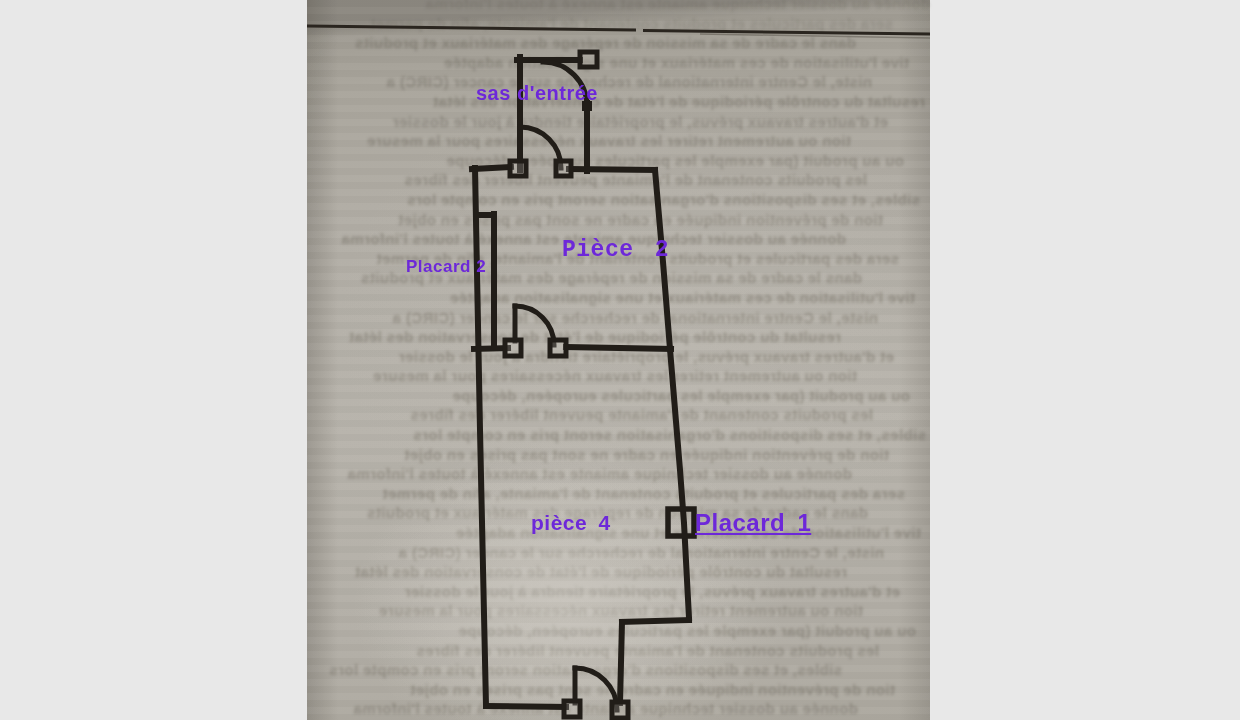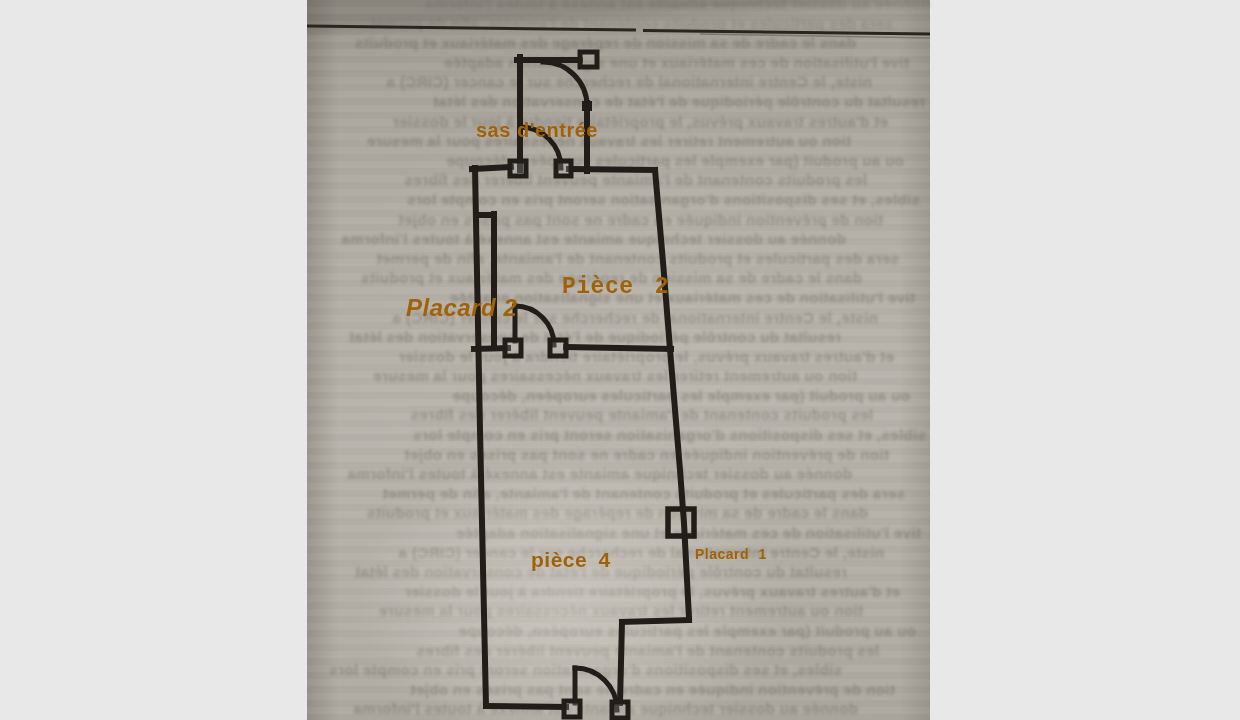--- a/index.html
+++ b/index.html
@@ -39,28 +39,28 @@
   }
   
   svg.plan{position:absolute;left:0;top:0;width:1240px;height:720px;filter:blur(.3px);}
   .wall{stroke:#211d18;stroke-width:6;fill:none;stroke-linecap:square;}
   .thin{stroke:#211d18;stroke-width:5;fill:none;stroke-linecap:square;}
   .jamb{stroke:#211d18;stroke-width:5;fill:rgba(190,186,178,.25);}
   .rule{stroke:#2a251f;stroke-width:3;fill:none;}
   .rule-shadow{stroke:rgba(58,52,42,.35);stroke-width:1.5;fill:none;}
   
   .lbl{
-    position:absolute;color:#a16207;font-weight:700;
-    filter:blur(.3px);letter-spacing:.5px;white-space:nowrap;margin-top:37px;
+    position:absolute;color:#6d28d9;font-weight:700;
+    filter:blur(.3px);letter-spacing:.5px;white-space:nowrap;
   }
   .lbl-sas     {left:476px;top:82px; font-size:20px;}
   .lbl-piece2  {left:562px;top:237px;font-size:23px;word-spacing:7px;font-family:Liberation Mono, monospace;}
-  .lbl-placard2{left:406px;top:257px;font-size:24px;font-style:italic;}
+  .lbl-placard2{left:406px;top:257px;font-size:17px;}
   .lbl-piece1  {left:531px;top:511px;font-size:21px;word-spacing:5px;}
-  .lbl-placard1{left:695px;top:509px;font-size:14px;word-spacing:5px;}
+  .lbl-placard1{left:695px;top:509px;font-size:24px;word-spacing:5px;text-decoration:underline;}
 </style>
 </head>
 <body>
 
 <div class="photo">
   <div class="bleed">
       <div class="bleed-line" style="padding-left: 0px; opacity: 0.55;">donnée au dossier technique amiante est annexé à toutes l'informa</div>
       <div class="bleed-line" style="padding-left: 37px; opacity: 0.55;">sera des particules et produits contenant de l'amiante, afin de permet</div>
       <div class="bleed-line" style="padding-left: 74px; opacity: 0.9;">dans le cadre de sa mission de repérage des matériaux et produits</div>
       <div class="bleed-line" style="padding-left: 21px; opacity: 0.9;">tive l'utilisation de ces matériaux et une signalisation adaptée</div>

